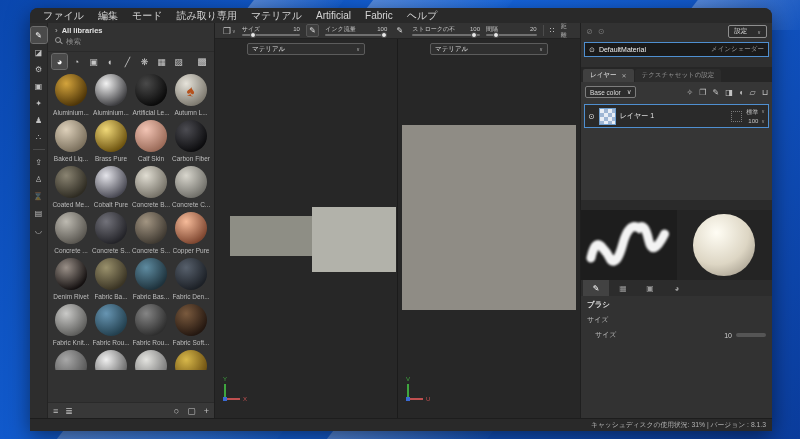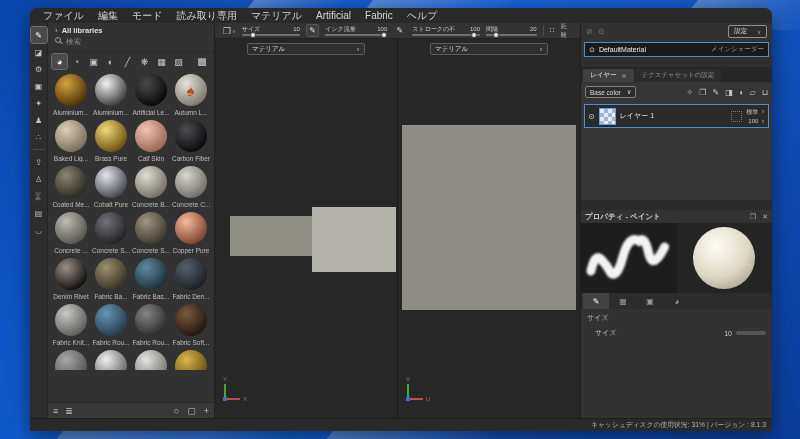--- a/index.html
+++ b/index.html
@@ -577,27 +577,20 @@
                 <span class="cdn">∨</span>
               </span>
             </span>
           </span>
         </div>
         <div class="layers-empty"></div>
       </div>
 
       <div class="colgap"></div>
 
-      <div class="phead">
-        <span class="ptitle">プロパティ - ペイント</span>
-        <span class="picos">
-          <span>❐</span>
-          <span>✕</span>
-        </span>
-      </div>
       <div class="propsbody">
         <div class="preview">
           <div class="stroke-half">
             <svg width="100%" height="100%" viewBox="0 0 96 70" preserveAspectRatio="none">
               <path d="M10 48 Q14 30 20 36 T30 50 Q36 56 42 34 T58 18 Q64 12 68 30 T84 24" fill="none" stroke="#ffffff" stroke-width="9" stroke-linecap="round" opacity="0.95" style="filter:blur(1.2px);"></path>
             </svg>
           </div>
           <div class="sphere-half">
             <div class="psphere"></div>
           </div>
@@ -611,20 +604,21 @@
               <span>▦</span>
             </span>
             <span class="ptab">
               <span>▣</span>
             </span>
             <span class="ptab">
               <span>◕</span>
             </span>
           </div>
         <div class="pb">
+          <div class="pb-section">ブラシ</div>
           <div class="pb-label">サイズ</div>
           <div class="pb-row">
             <span>サイズ</span>
             <span class="pb-val">10</span>
             <span class="mini-track"></span>
           </div>
         </div>
       </div>
     </div>
   </div>

